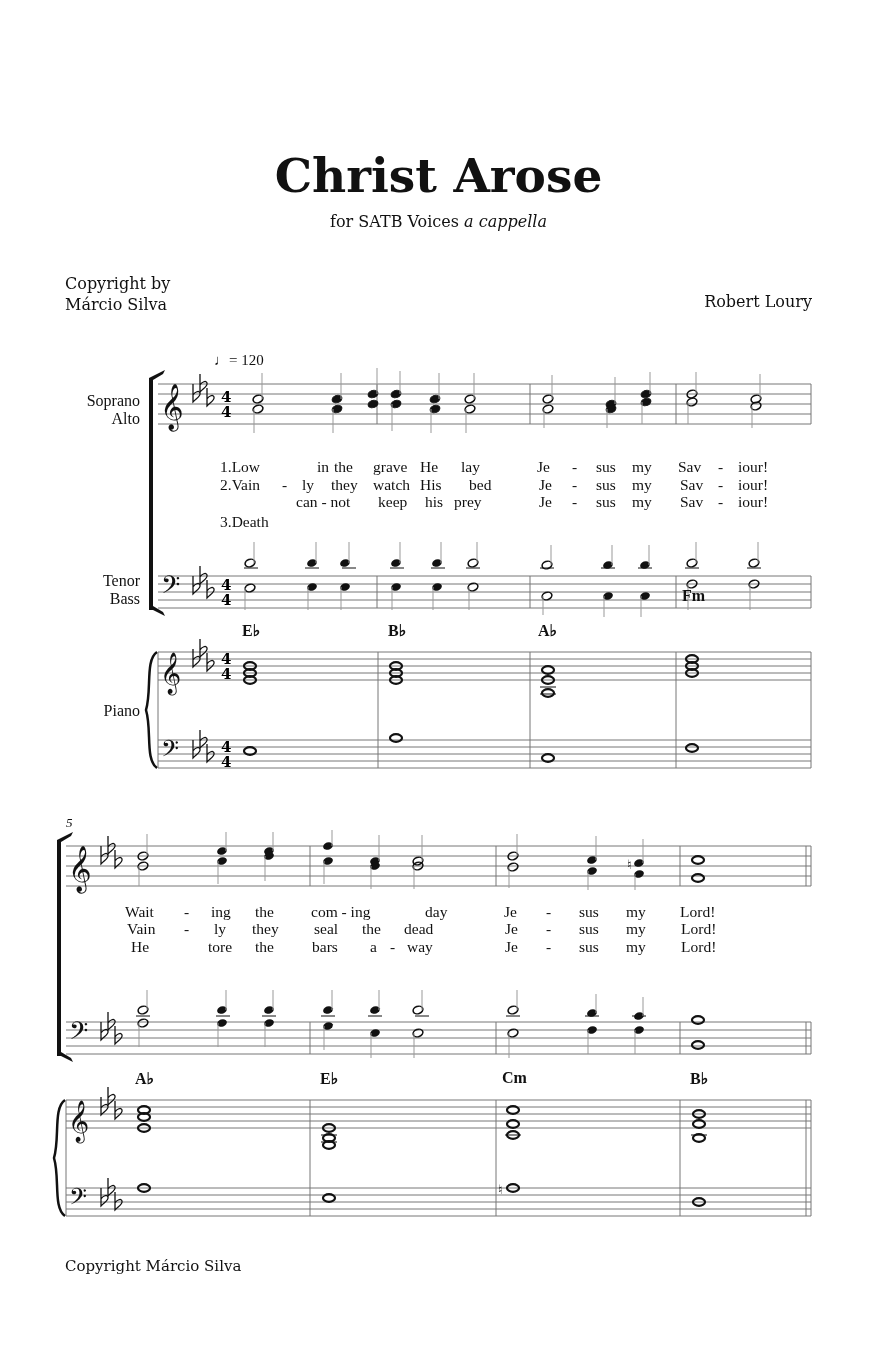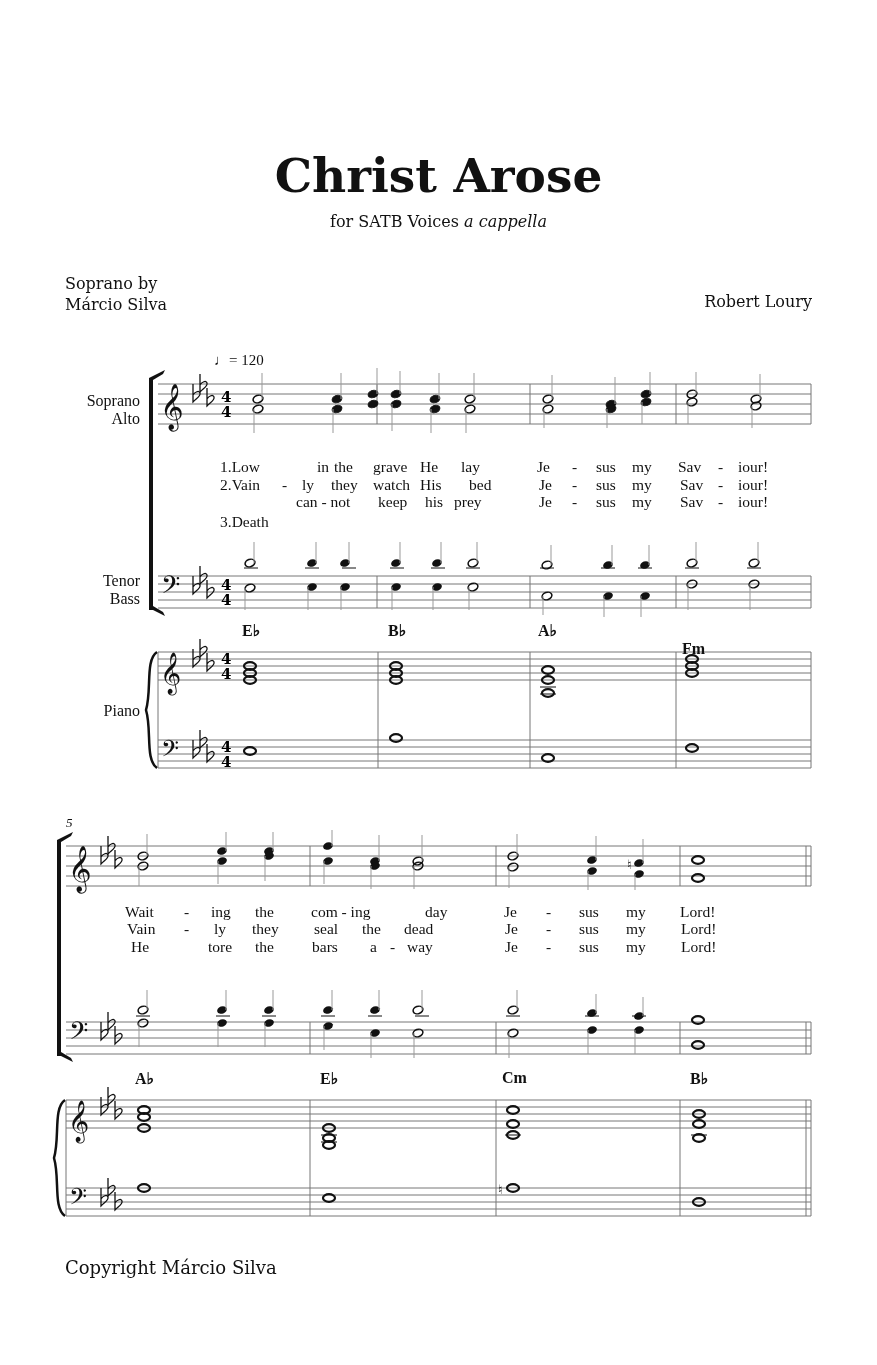--- a/index.html
+++ b/index.html
@@ -4,35 +4,35 @@
 <style>
   html, body { margin: 0; padding: 0; background: #ffffff; }
   body { width: 877px; height: 1365px; position: relative; overflow: hidden;
          font-family: "DejaVu Serif", "Liberation Serif", serif; color: #111; }
   .abs { position: absolute; }
   .title { left: 0; width: 877px; top: 148px; text-align: center; font-size: 47px; font-weight: bold; letter-spacing: 0px; }
   .subtitle { left: 0; width: 877px; top: 212px; text-align: center; font-size: 16px; }
   .subtitle i { font-style: italic; text-align: center; }
   .arranger { left: 65px; top: 273px; font-size: 16px; line-height: 21px; }
   .composer { right: 65px; top: 292px; font-size: 16px; }
-  .copyright { left: 65px; top: 1257px; font-size: 18px; }
+  .copyright { left: 65px; top: 1257px; font-size: 15px; }
   .label { font-family: "Liberation Serif", serif; font-size: 16px; text-align: right; line-height: 18px; }
   .chord { font-family: "Liberation Serif", serif; font-size: 16px; font-weight: bold; }
   .lyric { font-family: "Liberation Serif", serif; font-size: 15.5px; white-space: nowrap; }
   .measure-num { font-family: "Liberation Serif", serif; font-size: 13px; font-style: italic; }
   .tempo { font-family: "Liberation Serif", serif; font-size: 15px; }
   svg.score { position: absolute; left: 0; top: 0; }
 </style>
 </head>
 <body>
 
 <div class="abs title">Christ Arose</div>
 <div class="abs subtitle"><span>for SATB Voices </span><i>a cappella</i></div>
 <div class="abs arranger">
-  <div>Soprano by</div>
+  <div>Copyright by</div>
   <div>Márcio Silva</div>
 </div>
 <div class="abs composer">Robert Loury</div>
 
 <svg class="score" width="877" height="1365" viewBox="0 0 877 1365">
   <defs>
     <g id="flat">
       <path d="M0,-14 L0,4 C4,0 8,-2 7,-5 C6,-8 2,-6 0,-3" fill="none" stroke="#111" stroke-width="1.3"></path>
     </g>
     <g id="keyTreble">
@@ -448,21 +448,21 @@
 </div>
 <div class="abs label" style="left:50px; width:90px; top:572px;">
   <div>Tenor</div>
   <div>Bass</div>
 </div>
 <div class="abs label" style="left:50px; width:90px; top:702px;">Piano</div>
 
 <div class="abs chord" style="left:242px; top:621px;">E♭</div>
 <div class="abs chord" style="left:388px; top:621px;">B♭</div>
 <div class="abs chord" style="left:538px; top:621px;">A♭</div>
-<div class="abs chord" style="left:682px; top:640px;">Fm</div>
+<div class="abs chord" style="left:682px; top:587px;">Fm</div>
 
 <div>
 
   <span class="abs lyric" style="left:220px; top:458px;">1.Low</span>
   <span class="abs lyric" style="left:301px; top:458px;margin-left:16px;">in</span>
   <span class="abs lyric" style="left:334px; top:458px;">the</span>
   <span class="abs lyric" style="left:373px; top:458px;">grave</span>
   <span class="abs lyric" style="left:420px; top:458px;">He</span>
   <span class="abs lyric" style="left:461px; top:458px;">lay</span>
   <span class="abs lyric" style="left:537px; top:458px;">Je</span>

